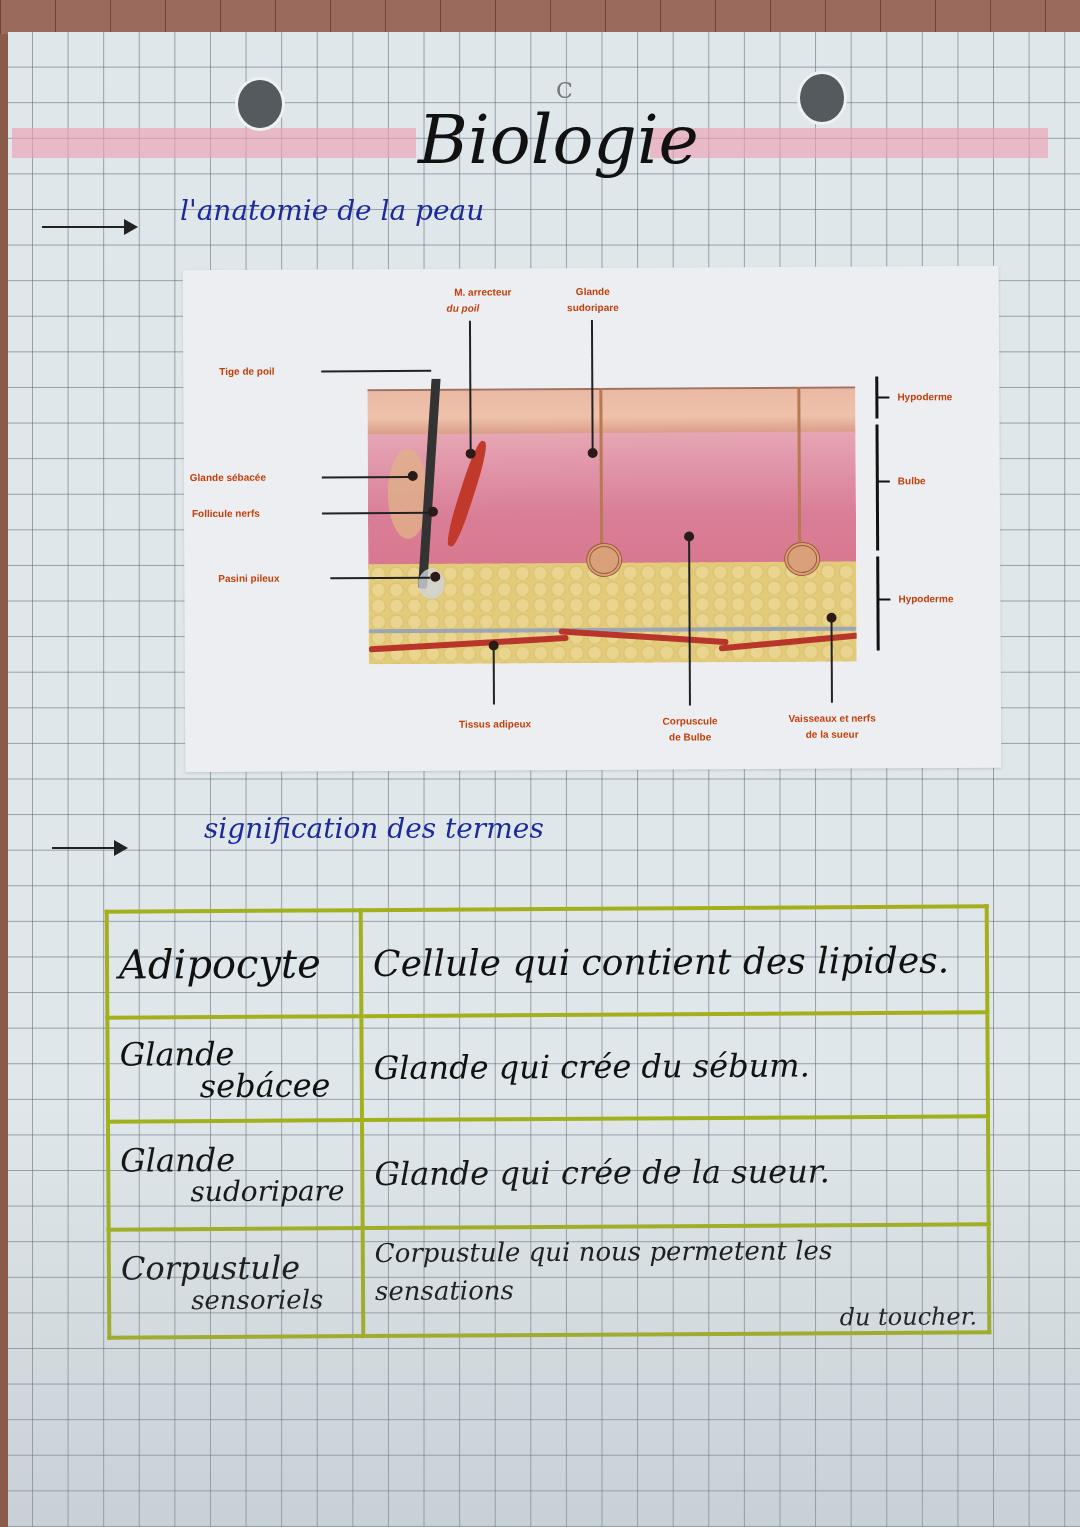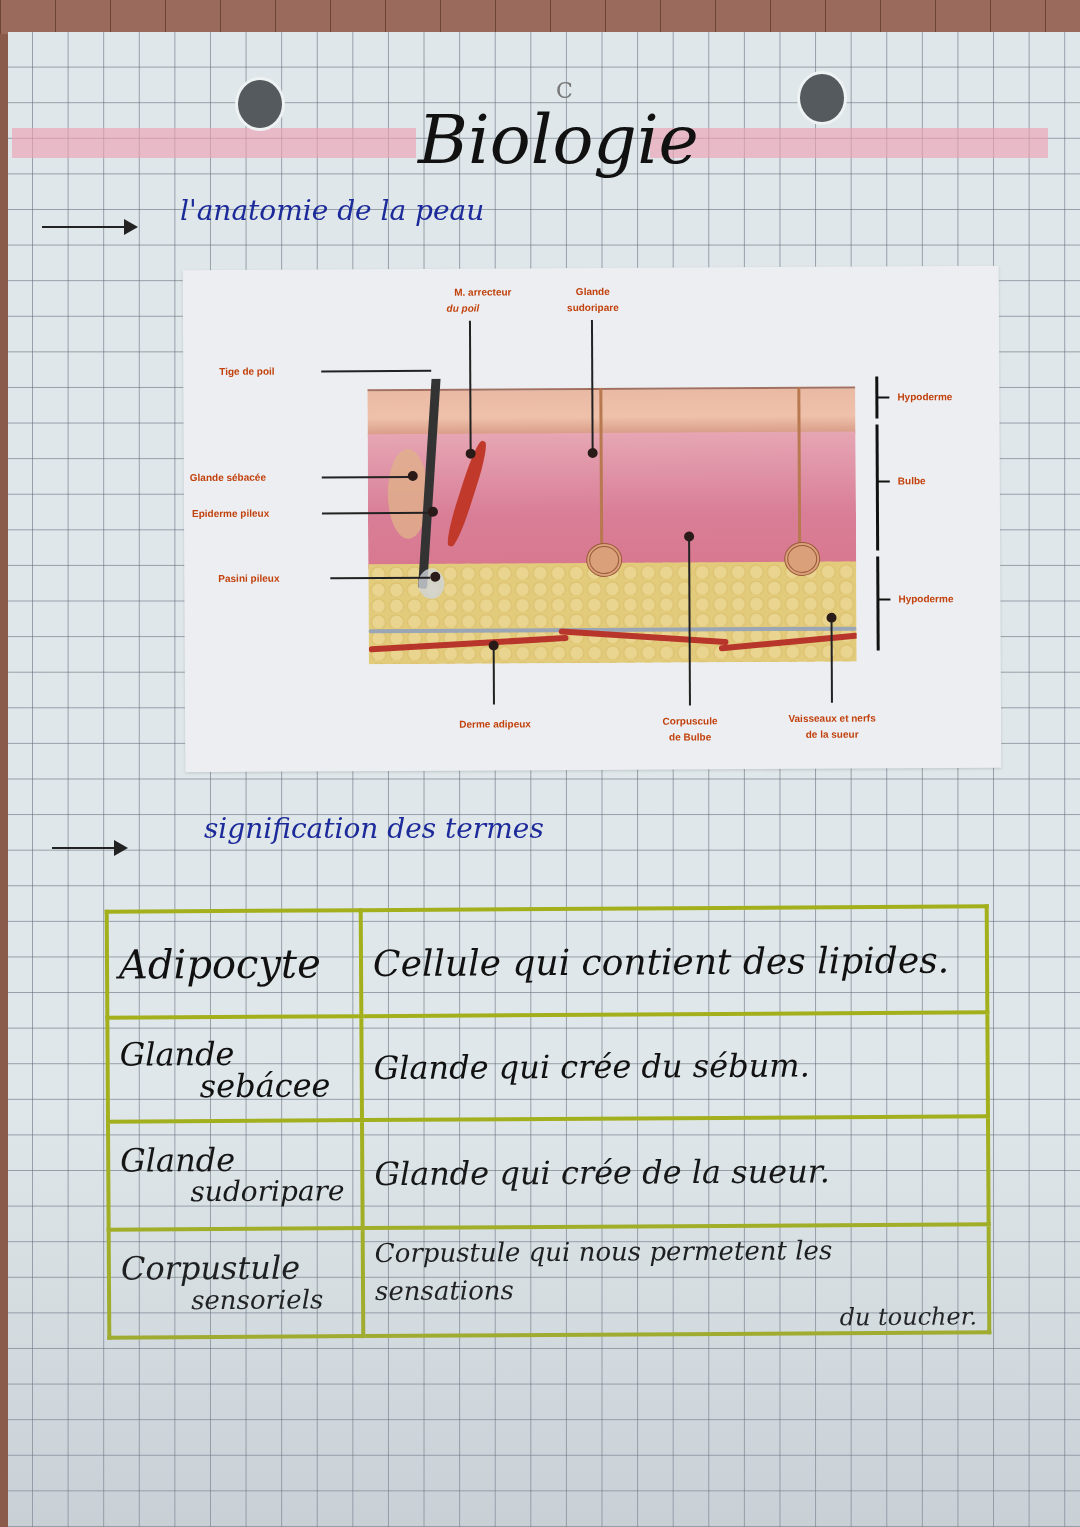--- a/index.html
+++ b/index.html
@@ -159,21 +159,21 @@
     <div class="vessel" style="left:350px; top:262px; width:140px; transform:rotate(-5deg);"></div>
   </div>
 
   <div class="lbl left" style="left:36px; top:94px;">Tige de poil</div>
   <div class="line-h" style="left:138px; top:101px; width:110px;"></div>
 
   <div class="lbl left" style="left:6px; top:200px;">Glande sébacée</div>
   <div class="line-h" style="left:138px; top:207px; width:90px;"></div>
   <div class="dot" style="left:224px; top:202px;"></div>
 
-  <div class="lbl left" style="left:8px; top:236px;">Epiderme pileux</div>
+  <div class="lbl left" style="left:8px; top:236px;">Follicule nerfs</div>
   <div class="line-h" style="left:138px; top:243px; width:110px;"></div>
   <div class="dot" style="left:244px; top:238px;"></div>
 
   <div class="lbl left" style="left:34px; top:301px;">Pasini pileux</div>
   <div class="line-h" style="left:146px; top:308px; width:100px;"></div>
   <div class="dot" style="left:246px; top:303px;"></div>
 
   <div class="lbl" style="left:240px; top:16px; width:120px;">
     <span style="display:block;">M. arrecteur</span>
     <span style="display:block; margin-right:40px;font-style:italic;">du poil</span>
@@ -195,21 +195,21 @@
   <div class="bracket" style="left:692px; top:158px; height:126px;"></div>
   <div class="tick" style="left:694px; top:214px;"></div>
   <div class="lbl left" style="left:714px; top:207px;">Bulbe</div>
 
   <div class="bracket" style="left:692px; top:290px; height:94px;"></div>
   <div class="tick" style="left:694px; top:332px;"></div>
   <div class="lbl left" style="left:714px; top:325px;">Hypoderme</div>
 
   <div class="dot" style="left:304px; top:372px;"></div>
   <div class="line-v" style="left:308px; top:380px; height:56px;"></div>
-  <div class="lbl" style="left:240px; top:448px; width:140px;">Derme adipeux</div>
+  <div class="lbl" style="left:240px; top:448px; width:140px;">Tissus adipeux</div>
 
   <div class="dot" style="left:500px; top:264px;"></div>
   <div class="line-v" style="left:504px; top:272px; height:166px;"></div>
   <div class="lbl" style="left:450px; top:446px; width:110px;">
     <span style="display:block;">Corpuscule</span>
     <span style="display:block;">de Bulbe</span>
   </div>
 
   <div class="dot" style="left:642px; top:346px;"></div>
   <div class="line-v" style="left:646px; top:354px; height:82px;"></div>

